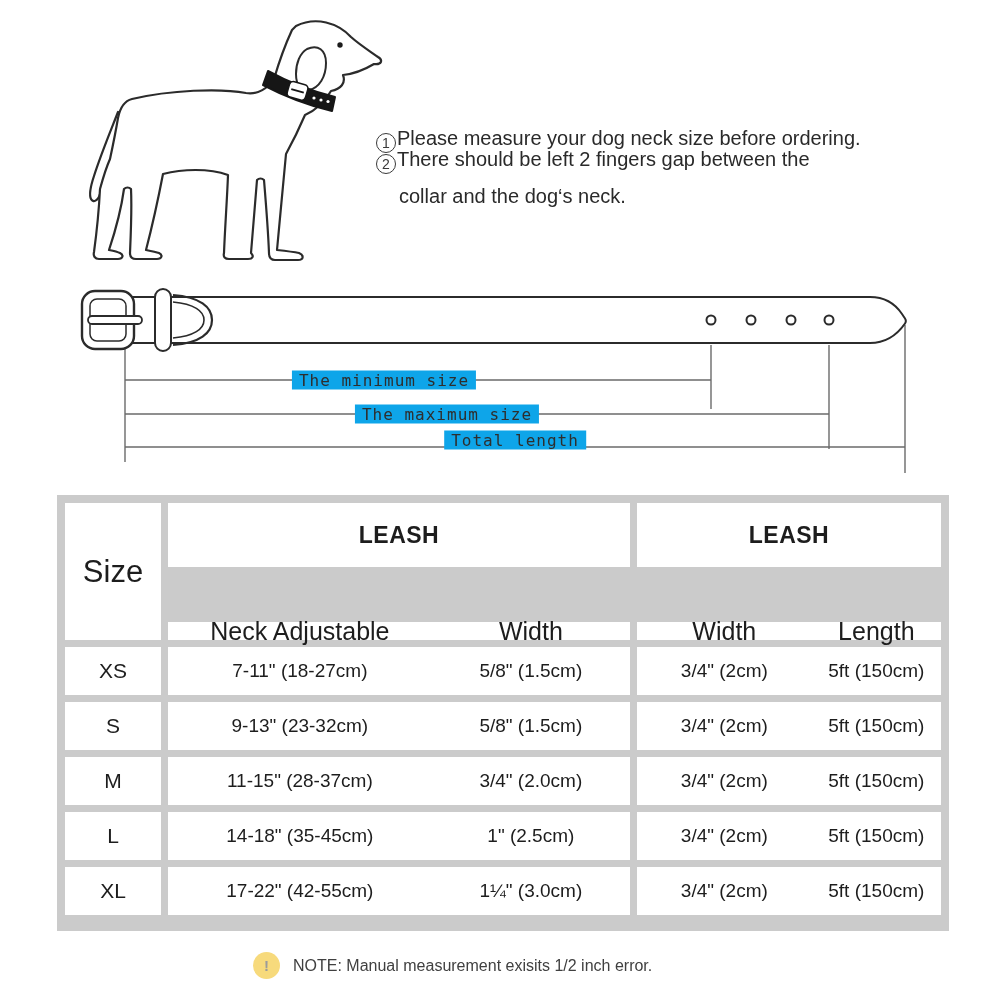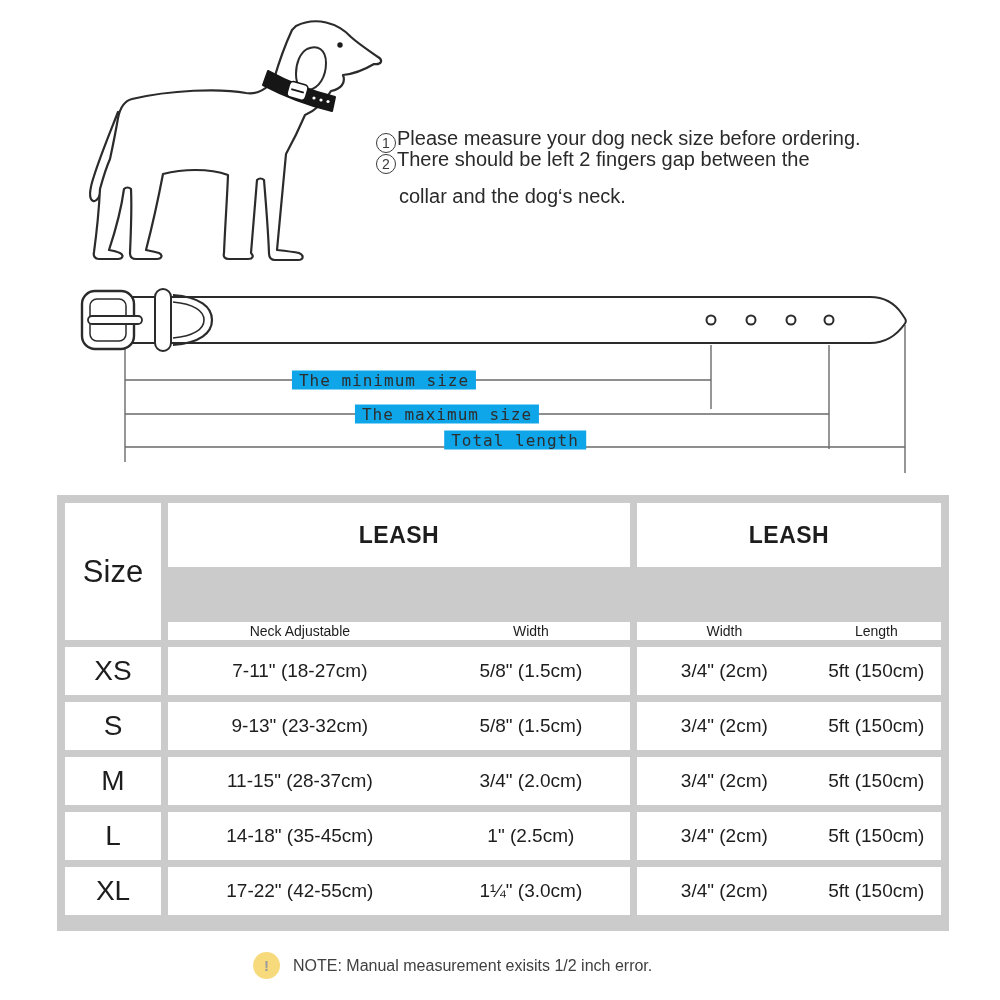--- a/index.html
+++ b/index.html
@@ -39,22 +39,22 @@
     grid-template-rows:64px 66px 48px 48px 48px 48px 48px;
     gap:7px;
   }
   .cell { background:#fff; display:flex; align-items:center; justify-content:center; }
   .cell-size-head { grid-row:1 / span 2; font-size:31px; }
   .group-head { font-weight:bold; font-size:23px; letter-spacing:0.5px; }
   .split { display:flex; align-items:center; }
   .split .s-left  { flex:1.33; text-align:center; }
   .split .s-right { flex:1;    text-align:center; }
   .leash-split .s-left { flex:1.35; }
-  .subhead { font-size:14px;margin-top:48px; }
-  .rowlabel { font-size:28px; }
+  .subhead { font-size:25px;margin-top:48px; }
+  .rowlabel { font-size:21px; }
   .datacell { font-size:19px; }
   
   .note { position:absolute; left:253px; top:952px; display:flex; align-items:center; }
   .note-icon {
     width:27px; height:27px; border-radius:50%; background:#f7da7c;
     display:flex; align-items:center; justify-content:center;
     color:#9b9b9b; font-weight:bold; font-size:15px; margin-right:13px; flex:0 0 auto;
   }
   .note-text { font-size:16px; color:#404040; white-space:nowrap; }
 </style>

